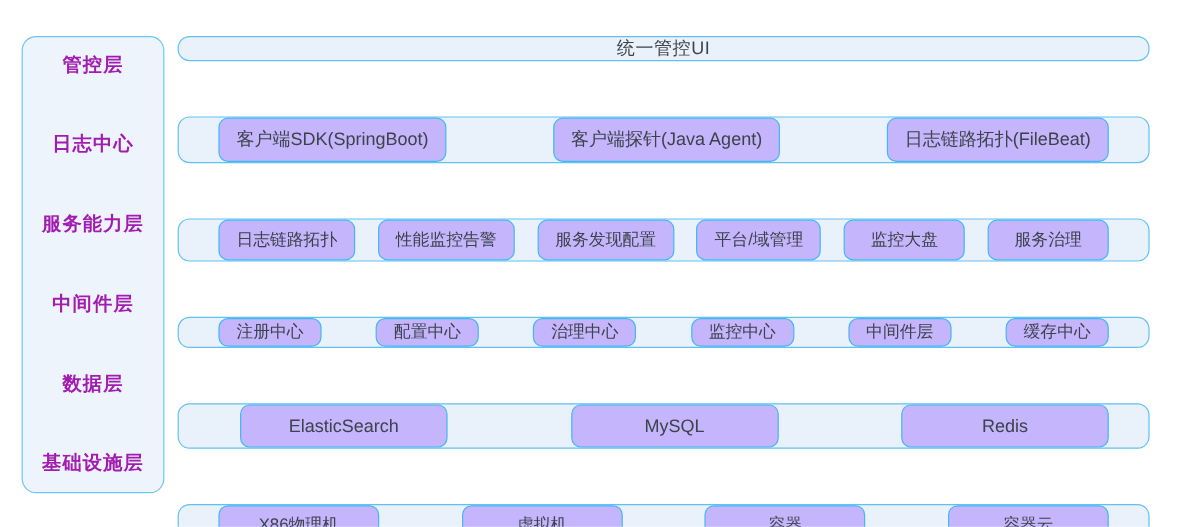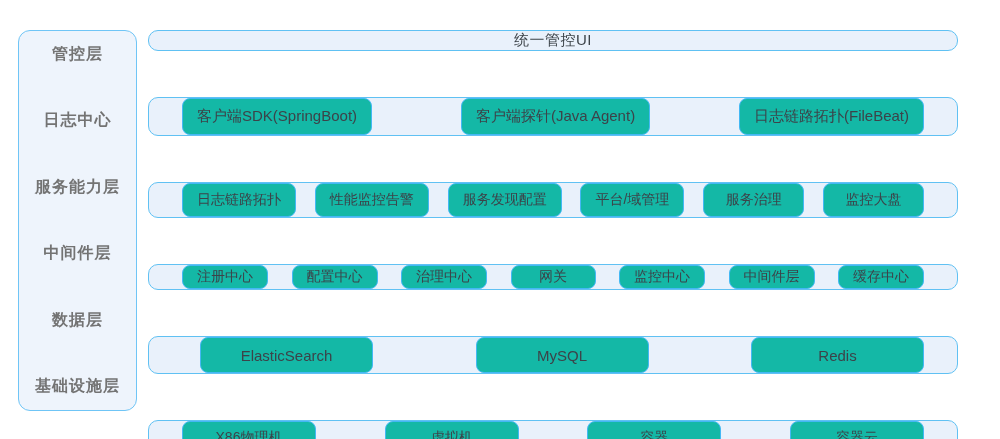--- a/index.html
+++ b/index.html
@@ -33,21 +33,21 @@
   }
   .side-cell {
     height: 47px;
     display: flex;
     align-items: center;
     justify-content: center;
   }
   .side-label {
     font-size: 16px;
     font-weight: 700;
-    color: #737373;
+    color: #a21caf;
     letter-spacing: 1px;
     white-space: nowrap;
   }
   .rows {
     width: 810px; height: 381px;
     display: flex;
     flex-direction: column;
     justify-content: space-between;
     gap: 46px;
   }
@@ -61,21 +61,21 @@
     justify-content: space-between;
     padding: 0 33px;
   }
   .row.row-center { justify-content: center; }
   .row-text {
     font-size: 15px;
     color: var(--text, #3c4349);
     letter-spacing: 0.5px;
   }
   .box {
-    background: #14b8a6;
+    background: #c4b5fd;
     border: 1.5px solid var(--box-border, #43b8f4);
     border-radius: 8px;
     display: flex;
     align-items: center;
     justify-content: center;
     white-space: nowrap;
     color: var(--text, #3c4349);
     padding: 0 14px;
   }
   .row-2 .box { min-width: 173px; height: 37px; font-size: 15px; }
@@ -121,29 +121,28 @@
         <div class="box">客户端SDK(SpringBoot)</div>
         <div class="box">客户端探针(Java Agent)</div>
         <div class="box">日志链路拓扑(FileBeat)</div>
       </div>
 
       <div class="row row-3">
         <div class="box">日志链路拓扑</div>
         <div class="box">性能监控告警</div>
         <div class="box">服务发现配置</div>
         <div class="box">平台/域管理</div>
+        <div class="box">监控大盘</div>
         <div class="box">服务治理</div>
-        <div class="box">监控大盘</div>
       </div>
 
       <div class="row row-4">
         <div class="box">注册中心</div>
         <div class="box">配置中心</div>
         <div class="box">治理中心</div>
-        <div class="box">网关</div>
         <div class="box">监控中心</div>
         <div class="box">中间件层</div>
         <div class="box">缓存中心</div>
       </div>
 
       <div class="row row-5">
         <div class="box">ElasticSearch</div>
         <div class="box">MySQL</div>
         <div class="box">Redis</div>
       </div>

